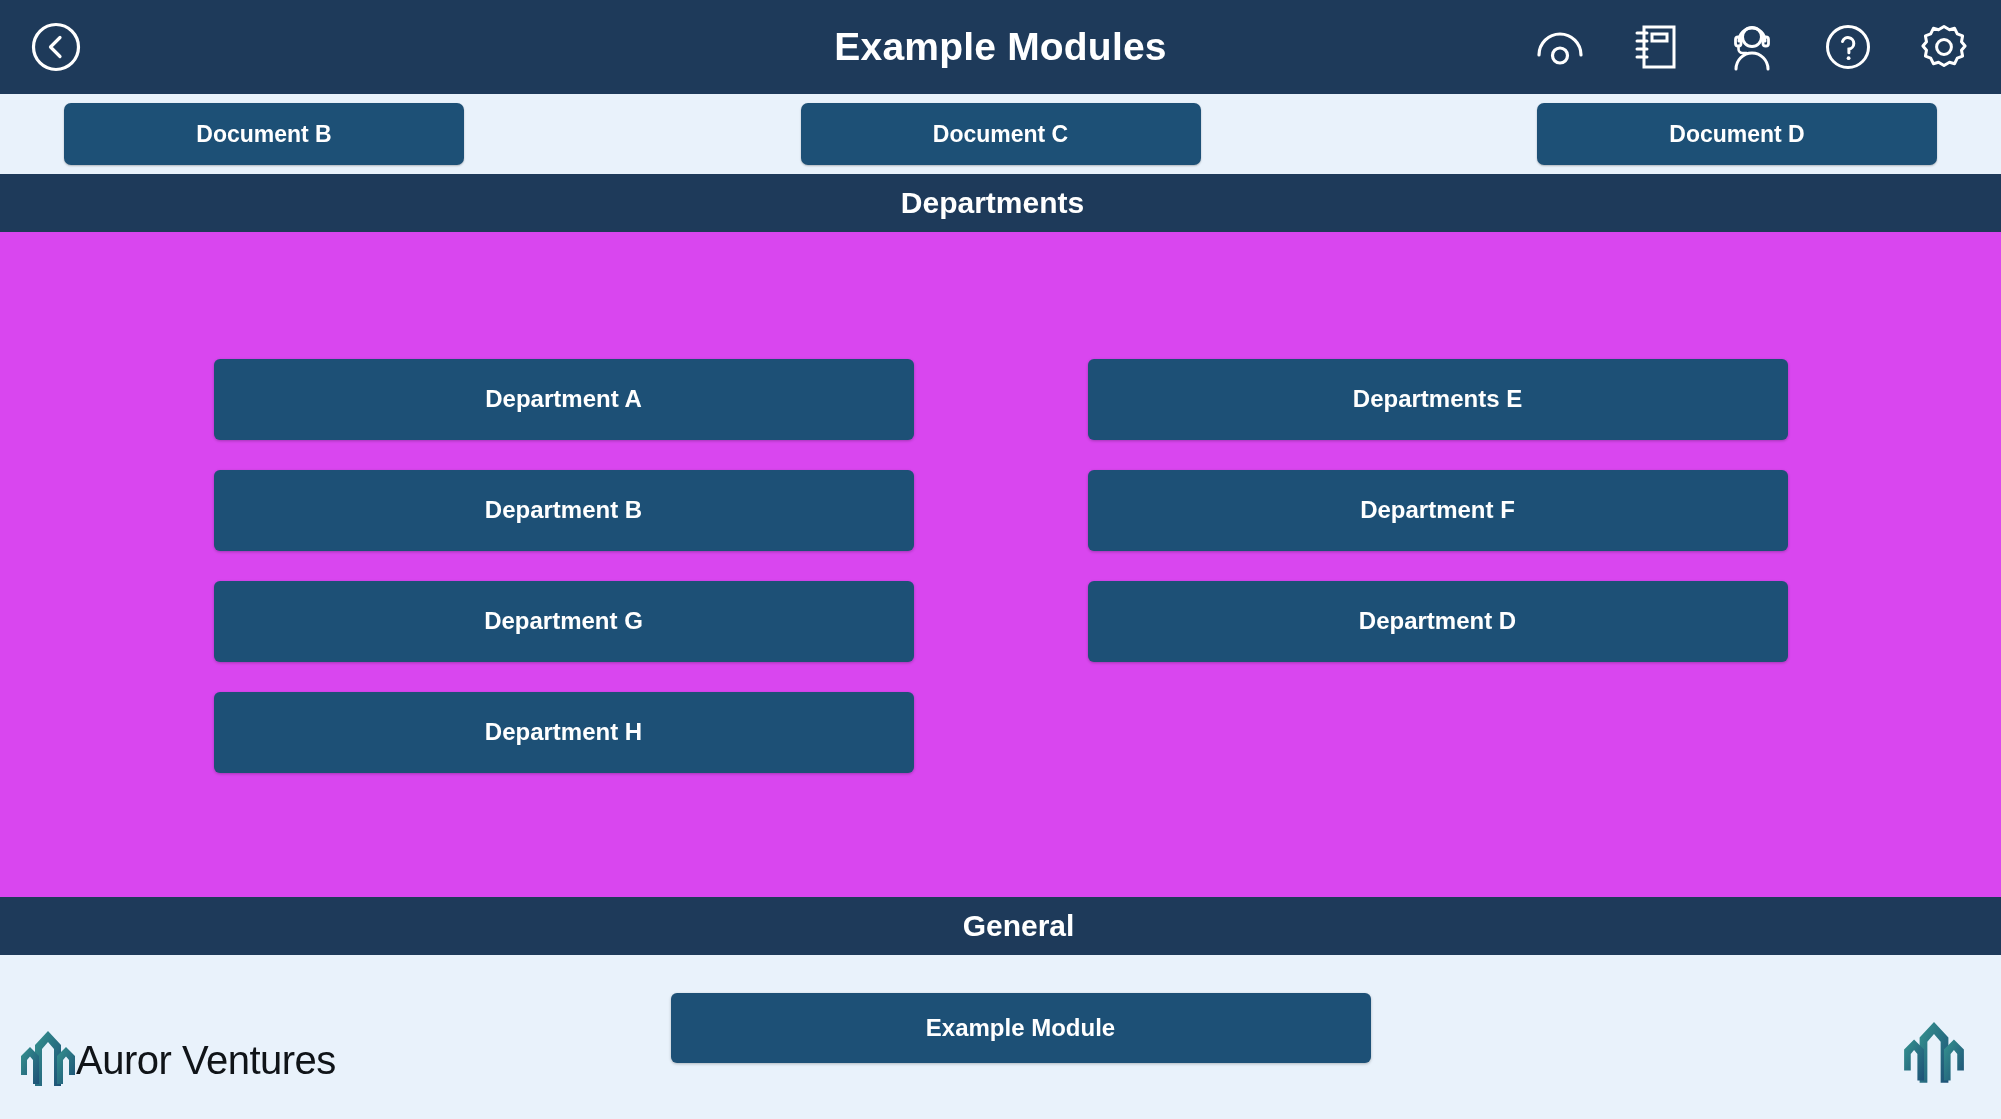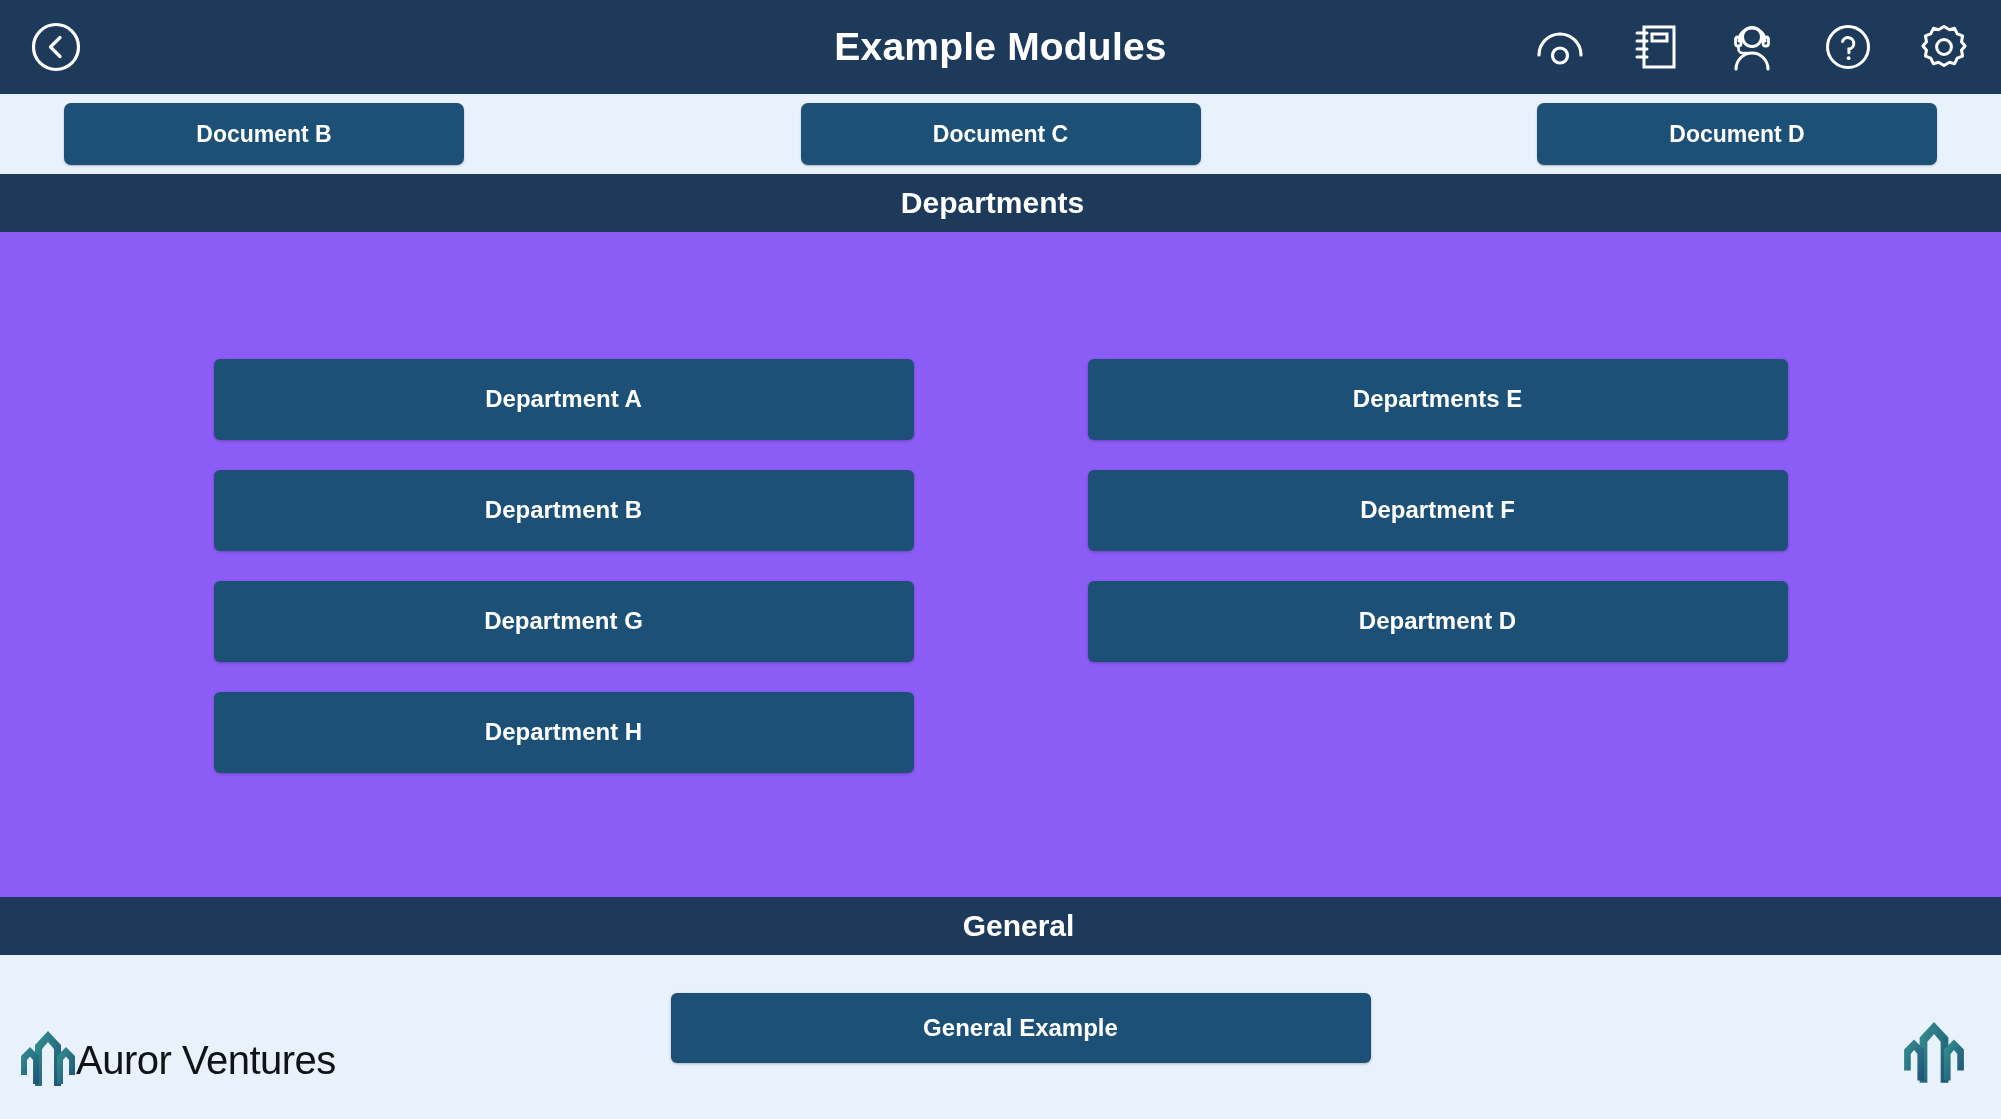--- a/index.html
+++ b/index.html
@@ -115,21 +115,21 @@
     align-items: center;
     justify-content: center;
     flex: 0 0 auto;
   }
   .section-bar.departments span { transform: translateX(-8px); }
   .section-bar.general span { transform: translateX(18px); }
 
   
   .dept-area {
     flex: 1 1 auto;
-    background: #8b5cf6;
+    background: #d946ef;
     display: flex;
     align-items: center;
     justify-content: center;
     padding: 0 0 6px 0;
   }
 
   .dept-grid {
     display: grid;
     grid-template-columns: 700px 700px;
     column-gap: 174px;
@@ -294,21 +294,21 @@
       <button class="dept-btn">Department H</button>
     </div>
   </div>
 
   <div class="section-bar general">
     <span>General</span>
   </div>
 
   <div class="general-area">
 
-    <button class="general-btn">General Example</button>
+    <button class="general-btn">Example Module</button>
 
     <div class="brand">
       <svg width="56" height="62" viewBox="0 0 56 62">
         <defs>
           <linearGradient id="lg1" x1="0" y1="0" x2="1" y2="1">
             <stop offset="0%" stop-color="#35938f"></stop>
             <stop offset="100%" stop-color="#1d5076"></stop>
           </linearGradient>
         </defs>
         <g fill="url(#lg1)">

